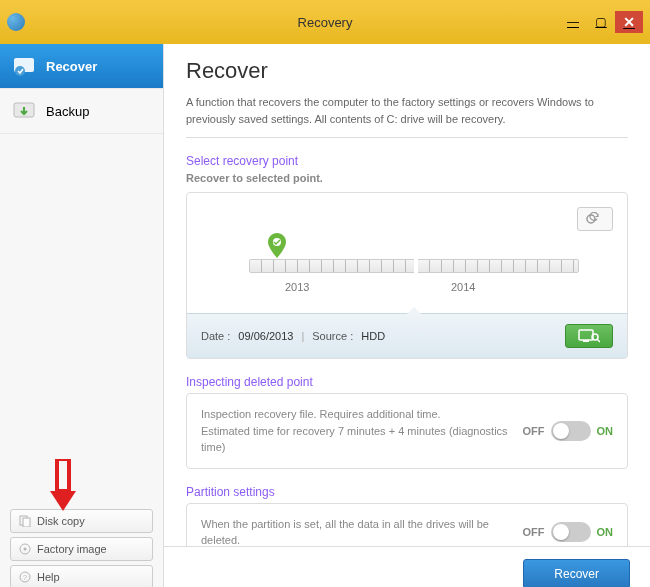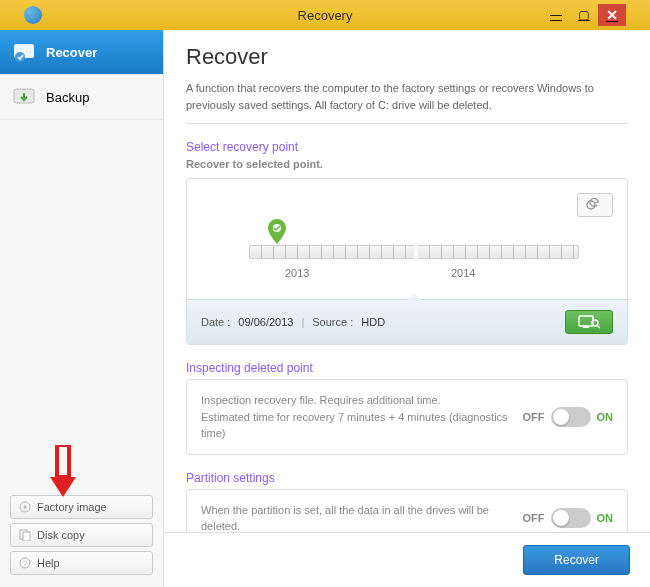--- a/index.html
+++ b/index.html
@@ -1,18 +1,18 @@
 <!DOCTYPE html>
 <html><head>
 <meta charset="utf-8">
 <style>
 * { box-sizing: border-box; margin: 0; padding: 0; font-family: "Segoe UI", Tahoma, sans-serif; }
 body { width: 650px; height: 587px; overflow: hidden; background: #fff; }
 
-.titlebar { height: 30px; background: linear-gradient(#f5c842, #e8b820); display: flex; align-items: center; padding: 0 24px; position: relative; text-decoration: underline; }
+.titlebar { height: 44px; background: linear-gradient(#f5c842, #e8b820); display: flex; align-items: center; padding: 0 7px; position: relative; text-decoration: underline; }
 .titlebar .app-icon { width: 18px; height: 18px; border-radius: 50%; background: radial-gradient(circle at 30% 30%, #6bb8e8, #2a7ab8); }
 .titlebar .title { position: absolute; left: 50%; transform: translateX(-50%); font-size: 13px; color: #333; }
 .titlebar .controls { margin-left: auto; display: flex; gap: 0; }
 .titlebar .ctrl { width: 28px; height: 22px; display: flex; align-items: center; justify-content: center; font-size: 12px; cursor: pointer; }
 .titlebar .close { background: #d14836; color: #fff; font-size: 14px; font-weight: bold; }
 
 .main { display: flex; height: 557px; justify-content: flex-end; }
 
 .sidebar { width: 164px; background: #f7f7f7; border-right: 1px solid #ddd; display: flex; flex-direction: column; position: relative; }
 .nav-item { display: flex; align-items: center; padding: 10px 12px; gap: 10px; cursor: pointer; border-bottom: 1px solid #e8e8e8; }
@@ -97,46 +97,46 @@
       <span>Backup</span>
     </div>
 
     <div class="bottom-buttons">
       <svg class="red-arrow" width="34" height="56" viewBox="0 0 34 56">
           <rect x="11" y="0" width="12" height="32" fill="none" stroke="#e02020" stroke-width="4"></rect>
           <path d="M4 32 L17 52 L30 32 Z" fill="#e02020"></path>
         </svg>
       <div class="bottom-btn">
         <svg class="small-icon" viewBox="0 0 12 12">
+            <rect x="1" y="1" width="7" height="9" fill="none" stroke="#888"></rect>
+            <rect x="4" y="3" width="7" height="9" fill="#fff" stroke="#888"></rect>
+          </svg>
+        <span>Disk copy</span>
+      </div>
+      <div class="bottom-btn">
+        <svg class="small-icon" viewBox="0 0 12 12">
             <circle cx="6" cy="6" r="5" fill="none" stroke="#888"></circle>
             <circle cx="6" cy="6" r="1.5" fill="#888"></circle>
           </svg>
         <span>Factory image</span>
-      </div>
-      <div class="bottom-btn">
-        <svg class="small-icon" viewBox="0 0 12 12">
-            <rect x="1" y="1" width="7" height="9" fill="none" stroke="#888"></rect>
-            <rect x="4" y="3" width="7" height="9" fill="#fff" stroke="#888"></rect>
-          </svg>
-        <span>Disk copy</span>
       </div>
       <div class="bottom-btn">
         <svg class="small-icon" viewBox="0 0 12 12">
             <circle cx="6" cy="6" r="5" fill="none" stroke="#888"></circle>
             <text x="6" y="9" font-size="7" text-anchor="middle" fill="#888">?</text>
           </svg>
         <span>Help</span>
       </div>
     </div>
   </div>
 
   <div class="content">
     <div class="content-inner">
       <h1>Recover</h1>
-      <div class="subtitle">A function that recovers the computer to the factory settings or recovers Windows to previously saved settings. All factory of C: drive will be deleted.</div>
+      <div class="subtitle">A function that recovers the computer to the factory settings or recovers Windows to previously saved settings. All contents of C: drive will be recovery.</div>
 
       <div class="section-title">Select recovery point</div>
       <div class="section-sub">Recover to selected point.</div>
 
       <div class="panel">
         <div class="timeline-area">
           <div class="timeline-refresh">
             <svg width="18" height="14" viewBox="0 0 18 14">
                 <circle cx="5" cy="7" r="4" fill="none" stroke="#999" stroke-width="1.5"></circle>
                 <path d="M11 7a4 4 0 1 1 1-2.8M12 2v2.5h-2.5" fill="none" stroke="#999" stroke-width="1.2"></path>

